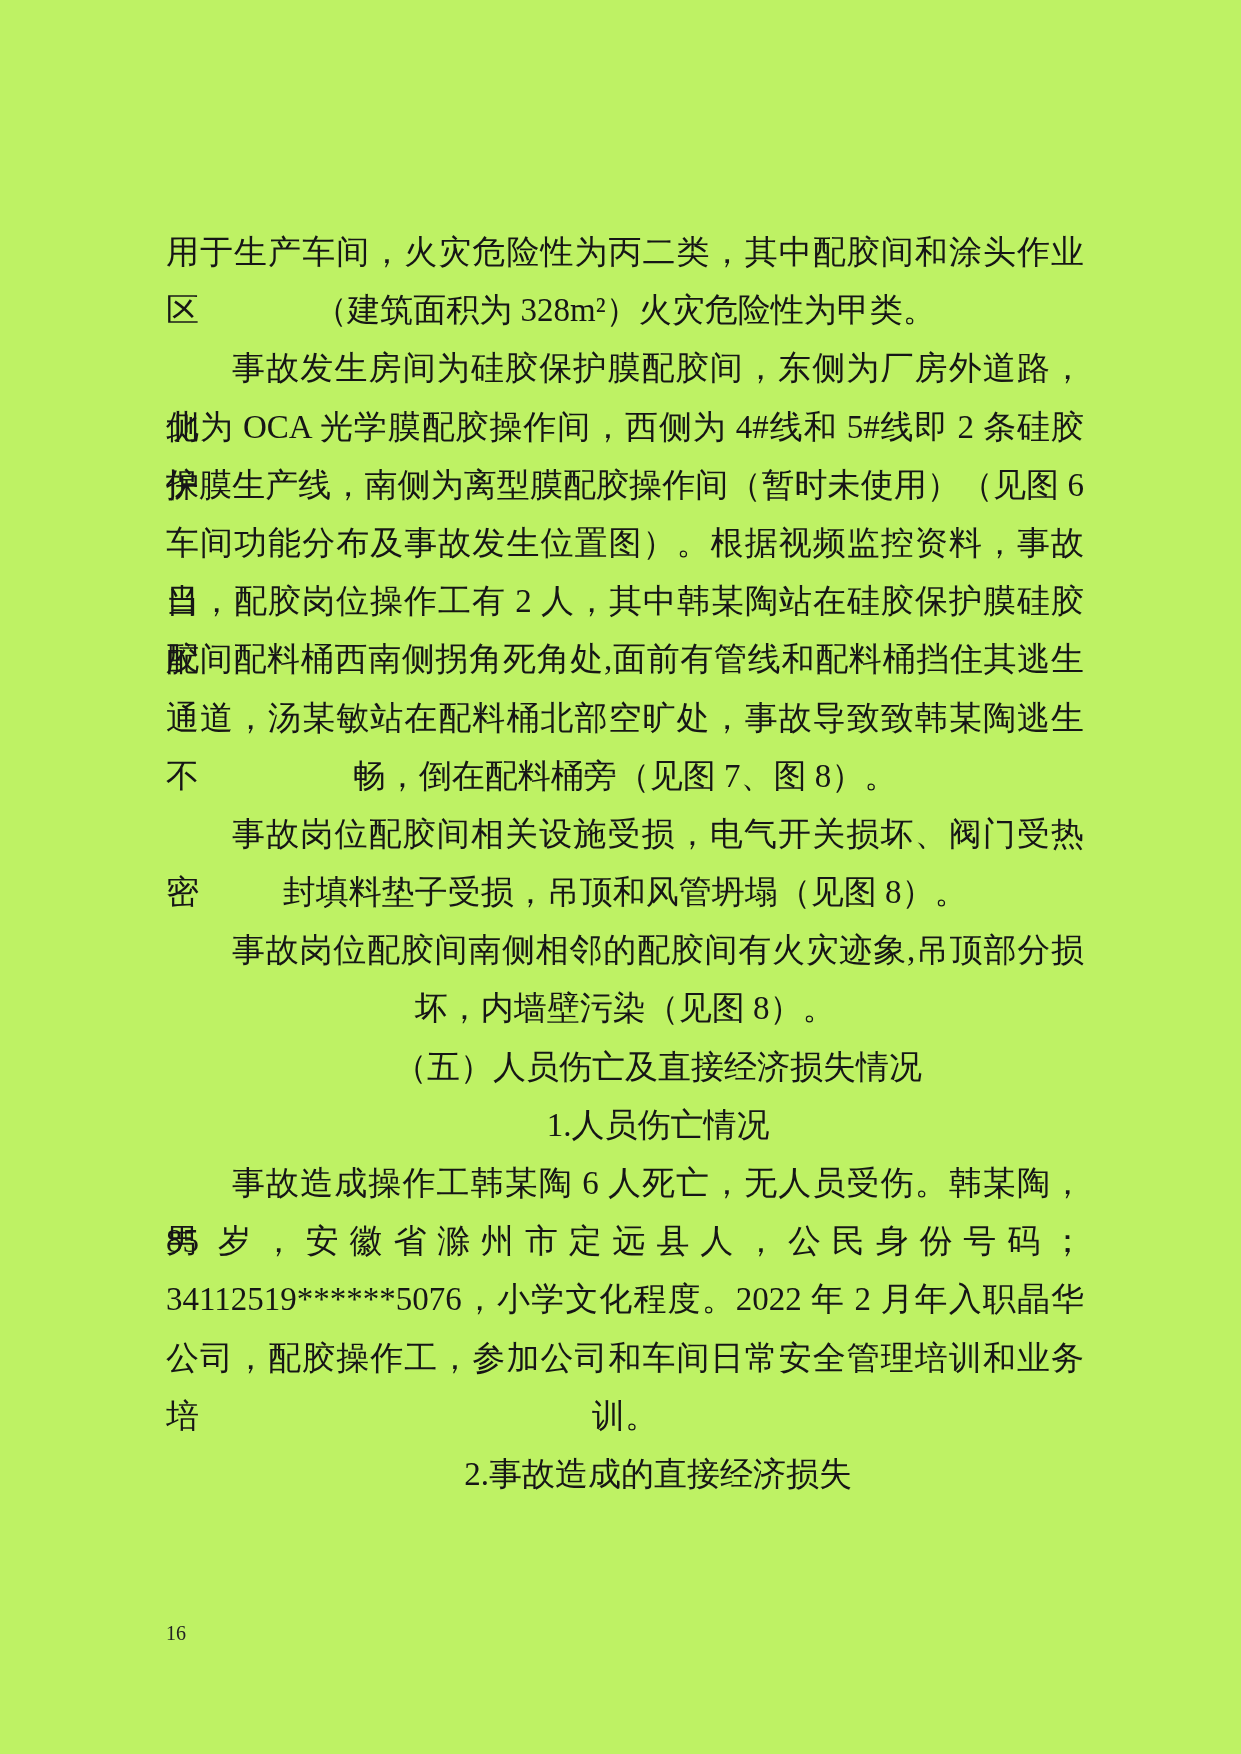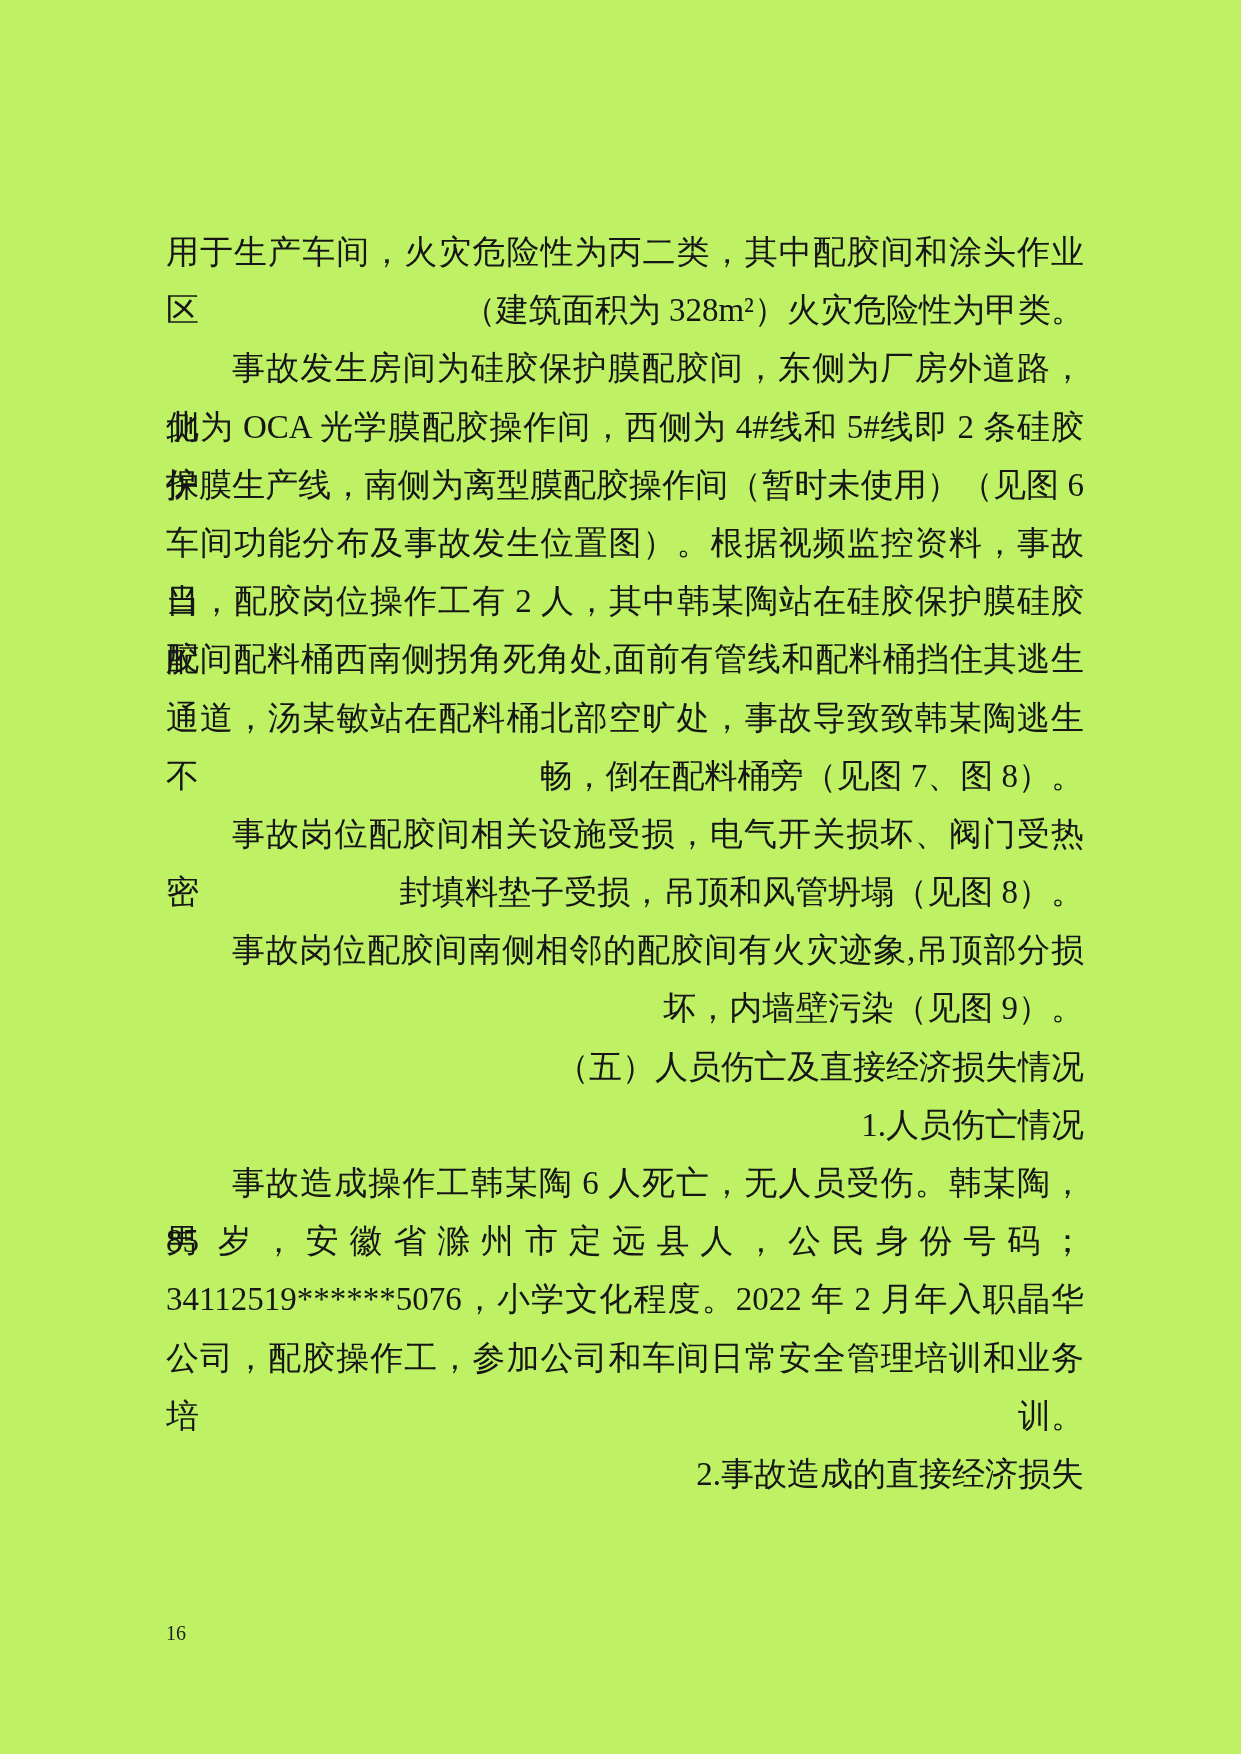--- a/index.html
+++ b/index.html
@@ -21,21 +21,21 @@
     position: absolute;
     left: 166px;
     top: 223px;
     width: 918px;
   }
   .line {
     font-size: 33px;
     line-height: 58.2px;
     height: 58.2px;
     white-space: nowrap;
-    text-align: right;
+    text-align: center;
     letter-spacing: 0px;
   }
   .line.just {
     white-space: normal;
     text-align: justify;
     text-align-last: justify;
   }
   .line.ind {
     text-indent: 66px;
   }
@@ -59,21 +59,21 @@
       <div class="line just">侧为 OCA 光学膜配胶操作间，西侧为 4#线和 5#线即 2 条硅胶保</div>
       <div class="line just">护膜生产线，南侧为离型膜配胶操作间（暂时未使用）（见图 6</div>
       <div class="line just">车间功能分布及事故发生位置图）。根据视频监控资料，事故当</div>
       <div class="line just">日，配胶岗位操作工有 2 人，其中韩某陶站在硅胶保护膜硅胶配</div>
       <div class="line just">胶间配料桶西南侧拐角死角处,面前有管线和配料桶挡住其逃生</div>
       <div class="line just">通道，汤某敏站在配料桶北部空旷处，事故导致致韩某陶逃生不</div>
       <div class="line">畅，倒在配料桶旁（见图 7、图 8）。</div>
       <div class="line just ind">事故岗位配胶间相关设施受损，电气开关损坏、阀门受热密</div>
       <div class="line">封填料垫子受损，吊顶和风管坍塌（见图 8）。</div>
       <div class="line just ind">事故岗位配胶间南侧相邻的配胶间有火灾迹象,吊顶部分损</div>
-      <div class="line">坏，内墙壁污染（见图 9）。</div>
+      <div class="line">坏，内墙壁污染（见图 8）。</div>
       <div class="line ind">（五）人员伤亡及直接经济损失情况</div>
       <div class="line ind">1.人员伤亡情况</div>
       <div class="line just ind">事故造成操作工韩某陶 6 人死亡，无人员受伤。韩某陶，男，</div>
       <div class="line just">85 岁，安徽省滁州市定远县人，公民身份号码：</div>
       <div class="line just">34112519******5076，小学文化程度。2022 年 2 月年入职晶华</div>
       <div class="line just">公司，配胶操作工，参加公司和车间日常安全管理培训和业务培</div>
       <div class="line">训。</div>
       <div class="line ind">2.事故造成的直接经济损失</div>
     </div>
   <div class="footer">16</div>

